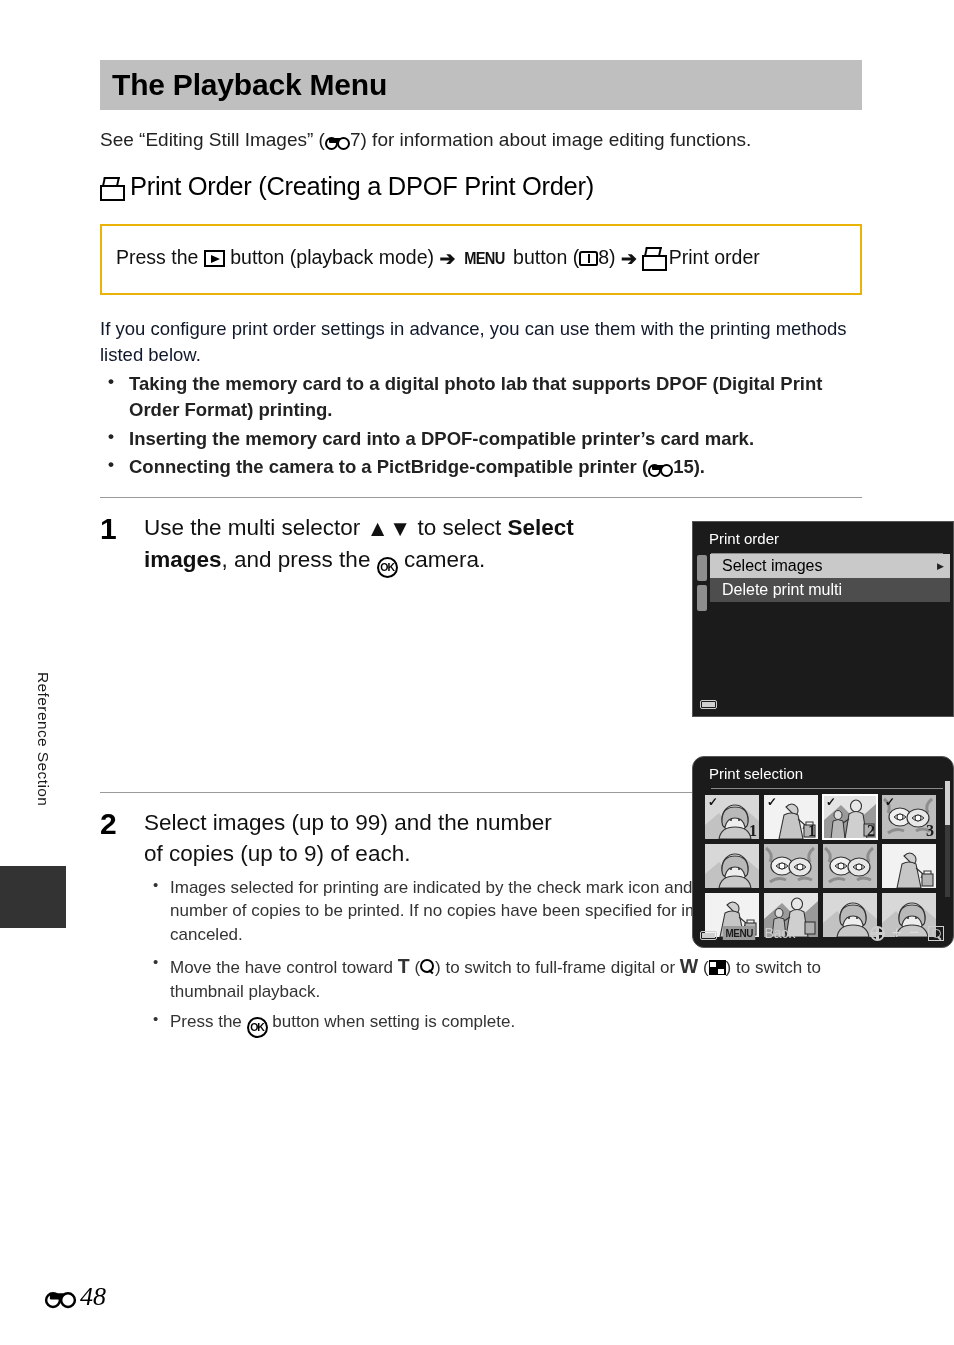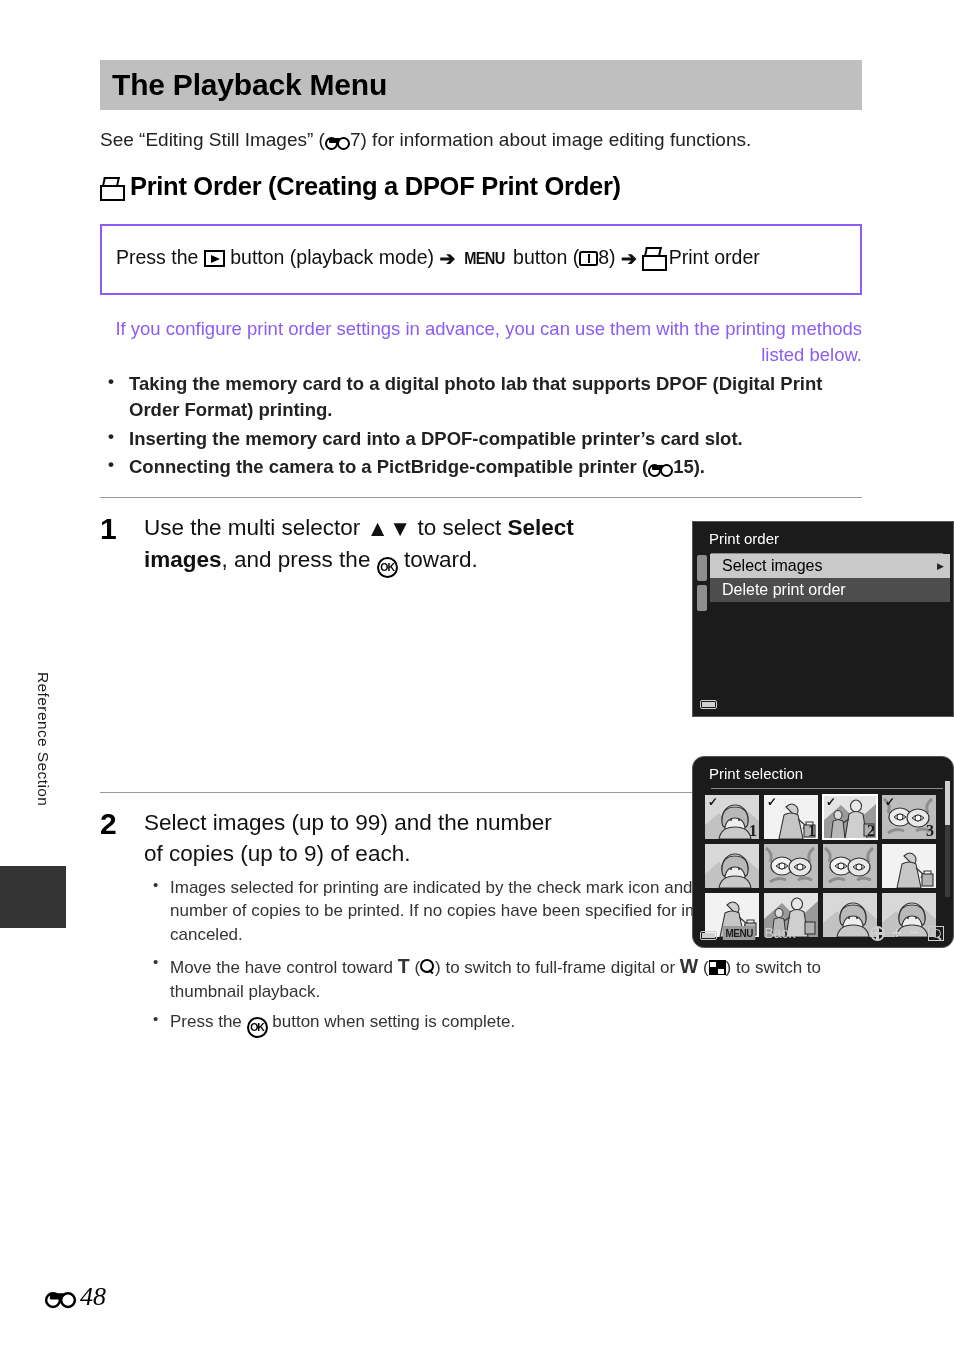--- a/index.html
+++ b/index.html
@@ -64,44 +64,43 @@
 
   .intro-line {
     font-size: 19px;
     margin-top: 17px;
     line-height: 1.32;
     color: #222;
   }
 
   h2.section {
     font-size: 25.5px;
-    font-weight: bold;
+    font-weight: normal;
     margin: 20px 0 0 0;
     letter-spacing: -0.3px;
     color: #000;
     display: flex;
     align-items: center;
     gap: 9px;
   }
 
   .nav-box {
     margin-top: 23px;
-    border: 2px solid #8b5cf6;
+    border: 2px solid #eab308;
     padding: 16px 14px 18px 14px;
     font-size: 19.5px;
     line-height: 1.62;
     color: #111;
   }
 
   .body-text {
     font-size: 18.5px;
     line-height: 1.43;
     margin-top: 21px;
-    color: #8b5cf6;
-    text-align: right;
+    color: #0f172a;
   }
 
   ul.bullets {
     list-style: none;
     margin: 0;
     padding: 0;
     font-size: 18.5px;
     line-height: 1.43;
     color: #222;
   }
@@ -561,51 +560,51 @@
     <span class="ic-menu">MENU</span>
     <span>button (</span><span class="ic-book"></span><span>8</span><span>)</span>
     <span class="ic-arrow">➔</span>
     <span class="ic-print"></span>
     <span>Print order</span>
   </div>
 
   <div class="body-text">If you configure print order settings in advance, you can use them with the printing methods listed below.</div>
   <ul class="bullets">
     <li>Taking the memory card to a digital photo lab that supports DPOF (Digital Print Order Format) printing.</li>
-    <li>Inserting the memory card into a DPOF-compatible printer’s card slot.</li>
+    <li>Inserting the memory card into a DPOF-compatible printer’s card mark.</li>
     <li><span>Connecting the camera to a PictBridge-compatible printer (</span><span class="ic-e"><i></i></span><span>15</span><span>).</span></li>
   </ul>
 
   <hr class="rule">
 
   <div class="step step1">
     <div class="step-num">1</div>
     <div class="step-body">
       <div class="step-title">
         <span>Use the multi selector</span>
         <span class="gl">▲▼</span>
         <span>to select</span>
         <b>Select images</b><span>, and press the</span>
         <span class="ic-ok">OK</span>
-        <span>toward.</span>
+        <span>camera.</span>
       </div>
     </div>
   </div>
 
   <div class="screen" id="screen-print-order">
     <div class="scr-title">Print order</div>
     <div class="scr-divider"></div>
     <div class="tab-marker a"></div>
     <div class="tab-marker b"></div>
     <div class="menu-row sel">
       <span>Select images</span>
       <span class="caret">▶</span>
     </div>
     <div class="menu-row alt">
-      <span>Delete print order</span>
+      <span>Delete print multi</span>
     </div>
     <div class="batt"></div>
   </div>
 
   <hr class="rule" style="margin-top:214px">
 
   <div class="step step2">
     <div class="step-num">2</div>
     <div class="step-body">
       <div class="step-title">Select images (up to 99) and the number of copies (up to 9) of each.</div>

